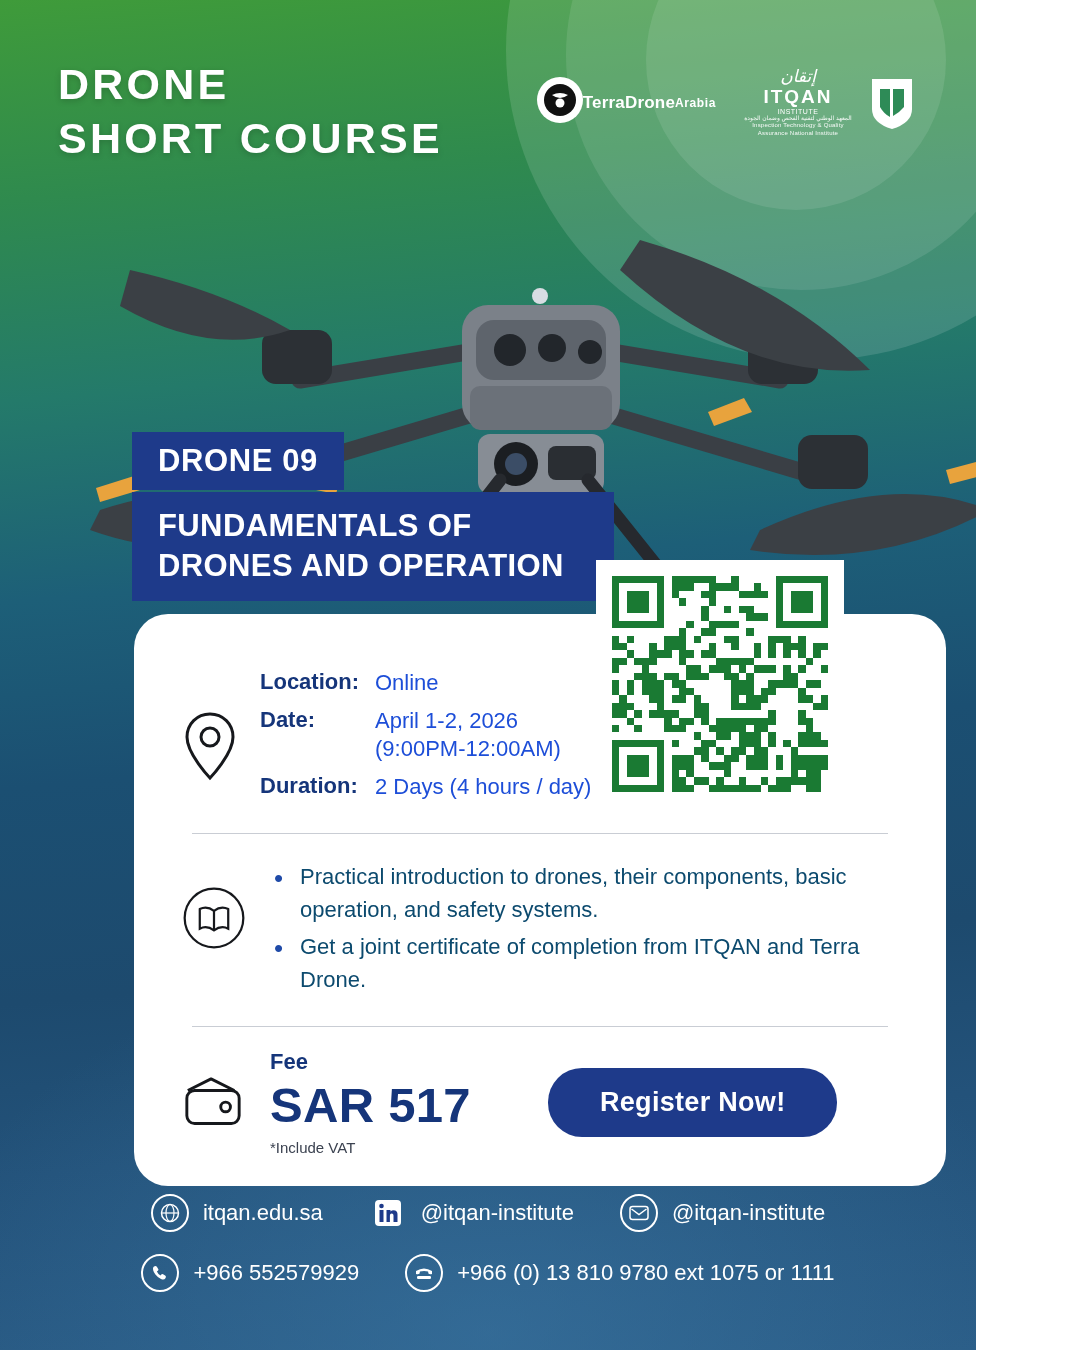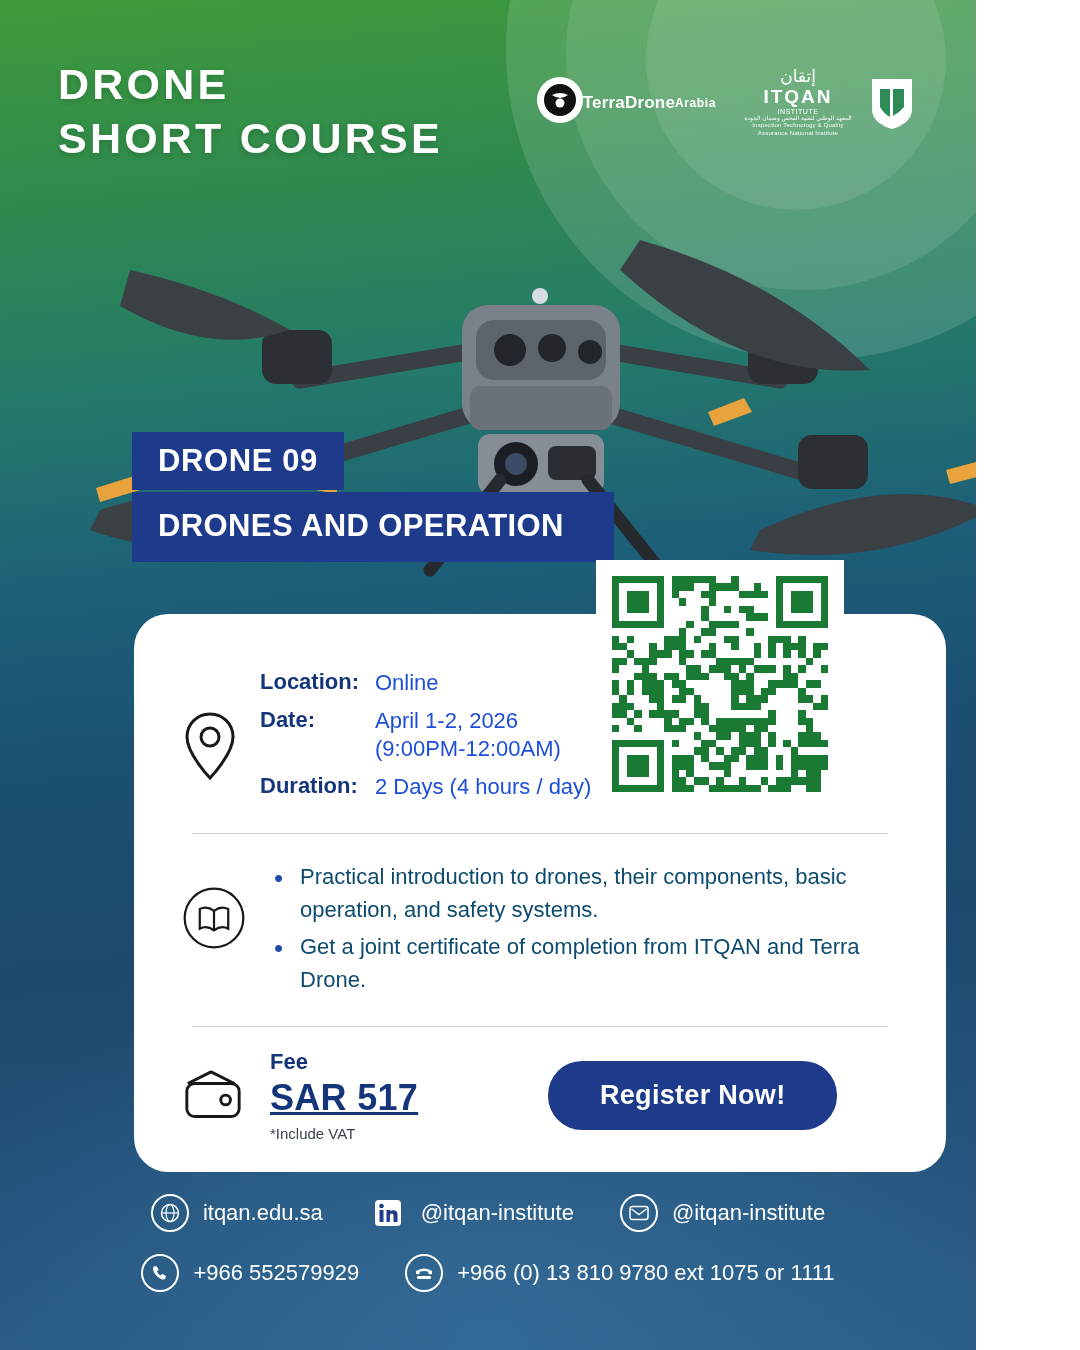--- a/index.html
+++ b/index.html
@@ -69,21 +69,21 @@
   .logo-terra .mark {
     width: 46px; height: 46px; border-radius: 50%;
     background: #ffffff;
     display: flex; align-items: center; justify-content: center;
     margin-bottom: 6px;
   }
   .logo-terra .mark svg { display:block; }
   .logo-terra .t1 { font-size: 17px; font-weight: bold; letter-spacing: .2px; }
   .logo-terra .t2 { font-size: 12px; font-weight: bold; letter-spacing: .6px; }
   .logo-itqan { display: flex; align-items: center; gap: 10px; color: #fff; }
-  .logo-itqan .ar { font-size: 17px; letter-spacing: 1px; line-height: 1.05; text-align:center;}
+  .logo-itqan .ar { font-size: 17px; letter-spacing: 1px; line-height: 1.05; text-align:center;font-style:italic;}
   .logo-itqan .en { font-size: 19px; font-weight: bold; letter-spacing: 2px; }
   .logo-itqan .sub { font-size: 7px; letter-spacing: .5px; }
   .logo-itqan .tiny { font-size: 6px; letter-spacing: .2px; opacity: .95; max-width: 120px; text-align:center; line-height:1.25;}
   .itqan-shield { width: 48px; height: 56px; }
 
   
   .drone-wrap {
     position: absolute; left: 0; top: 150px; width: 1080px; height: 430px;
   }
 
@@ -144,21 +144,21 @@
   .bullets li:before {
     content: "\2022";
     position: absolute; left: 0; top: -1px;
     font-size: 26px; color: #1f4aa8;
   }
 
   .row-fee { display: flex; align-items: center; gap: 26px; margin-top: 22px; }
   .wallet-icon { width: 62px; flex: none; }
   .fee-block { min-width: 230px; }
   .fee-label { color: #15357a; font-size: 22px; font-weight: bold; }
-  .fee-amount { color: #15357a; font-size: 36px; font-weight: bold; letter-spacing: .3px; margin-top: 2px; text-decoration: underline; }
+  .fee-amount { color: #15357a; font-size: 49px; font-weight: bold; letter-spacing: .3px; margin-top: 2px; }
   .fee-note { color: #3b4250; font-size: 15px; margin-top: 6px; }
   .register-btn {
     background: #1e3a8a; color: #ffffff;
     font-size: 27px; font-weight: bold;
     border: none; border-radius: 34px;
     padding: 19px 52px;
     cursor: pointer;
     letter-spacing: .3px;
     margin-left: 22px;
   }
@@ -272,20 +272,21 @@
 
       <g stroke="#26292e" stroke-width="13" stroke-linecap="round">
         <line x1="500" y1="330" x2="430" y2="420"></line>
         <line x1="588" y1="330" x2="660" y2="420"></line>
       </g>
     </svg>
   </div>
 
   <div class="banner1">DRONE 09</div>
   <div class="banner2">
+    <div>FUNDAMENTALS OF</div>
     <div>DRONES AND OPERATION</div>
   </div>
 
   <div class="card">
 
     <div class="row-details">
       <svg class="pin-icon" viewBox="0 0 56 72">
         <path d="M28 4 C15 4 5 14 5 27 C5 44 28 68 28 68 C28 68 51 44 51 27 C51 14 41 4 28 4 Z" fill="none" stroke="#16181c" stroke-width="3"></path>
         <circle cx="28" cy="27" r="9" fill="none" stroke="#16181c" stroke-width="3"></circle>
       </svg>

